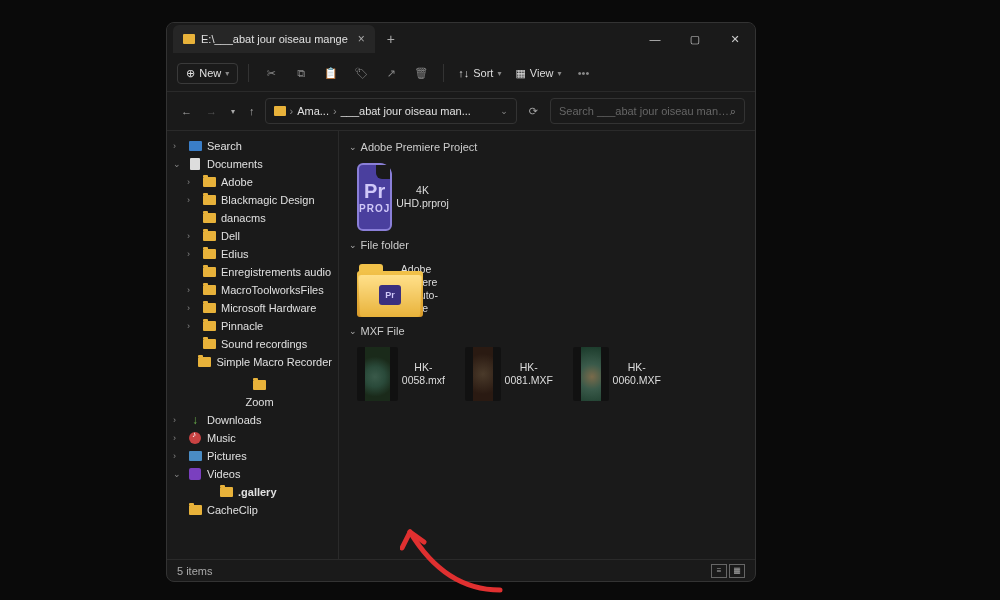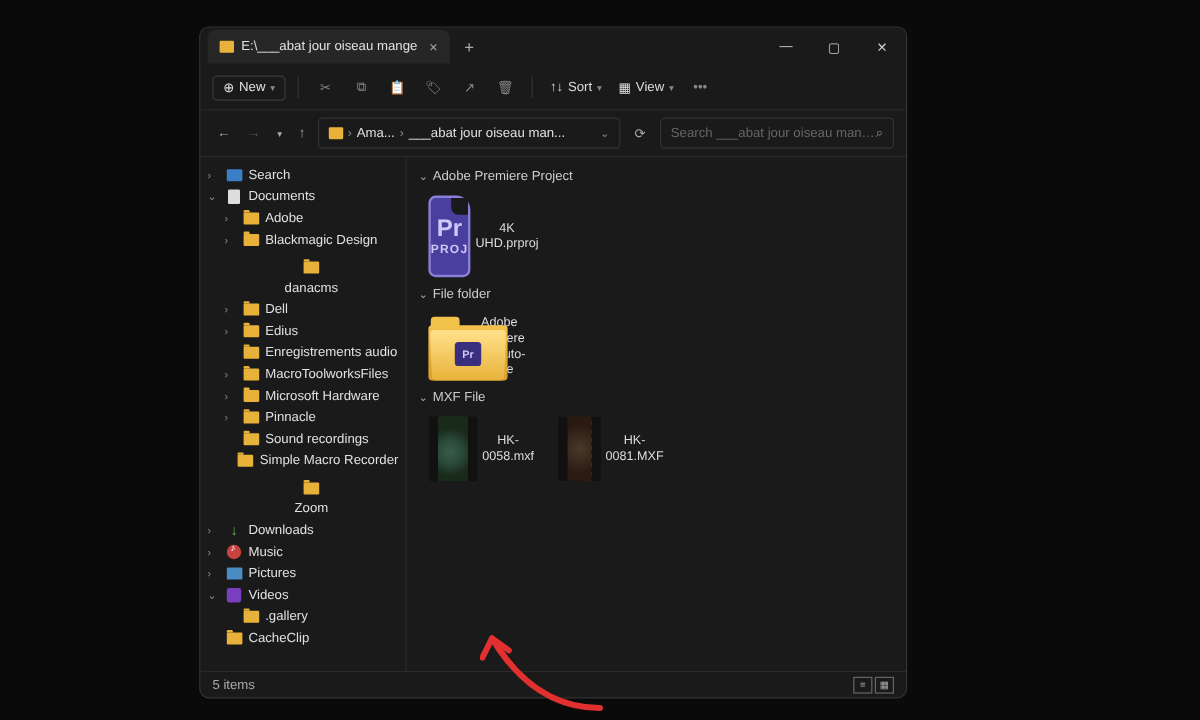--- a/index.html
+++ b/index.html
@@ -342,21 +342,21 @@
           </span>
           <span>Adobe</span>
         </div>
         <div class="tree-item" style="padding-left: 20px;">
           <span class="exp">›</span>
           <span class="ico">
             <span class="folder-ico"></span>
           </span>
           <span>Blackmagic Design</span>
         </div>
-        <div class="tree-item" style="padding-left: 20px; flex-direction: column;">
+        <div class="tree-item" style="padding-left: 20px;">
           <span class="exp"></span>
           <span class="ico">
             <span class="folder-ico"></span>
           </span>
           <span>danacms</span>
         </div>
         <div class="tree-item" style="padding-left: 20px;">
           <span class="exp">›</span>
           <span class="ico">
             <span class="folder-ico"></span>
@@ -438,21 +438,21 @@
           </span>
           <span>Pictures</span>
         </div>
         <div class="tree-item" style="padding-left: 6px;">
           <span class="exp">⌄</span>
           <span class="ico">
             <span class="videos-ico"></span>
           </span>
           <span>Videos</span>
         </div>
-        <div class="tree-item" style="padding-left: 20px;">
+        <div class="tree-item" style="padding-left: 37px; font-weight: bold;">
           <span class="exp"></span>
           <span class="ico">
             <span class="folder-ico"></span>
           </span>
           <span>.gallery</span>
         </div>
         <div class="tree-item" style="">
           <span class="exp"></span>
           <span class="ico">
             <span class="folder-ico"></span>
@@ -498,20 +498,24 @@
       </div>
       <div class="group-items">
         <div class="item">
           <div class="film-thumb thumb-1"></div>
           <div class="label">HK-0058.mxf</div>
         </div>
         <div class="item">
           <div class="film-thumb thumb-2"></div>
           <div class="label">HK-0081.MXF</div>
         </div>
+        <div class="item">
+          <div class="film-thumb thumb-3"></div>
+          <div class="label">HK-0060.MXF</div>
+        </div>
       </div>
 
     </div>
   </div>
 
   <div class="statusbar">
     <span>5 items</span>
     <div class="view-icons">
       <div>≡</div>
       <div>▦</div>

